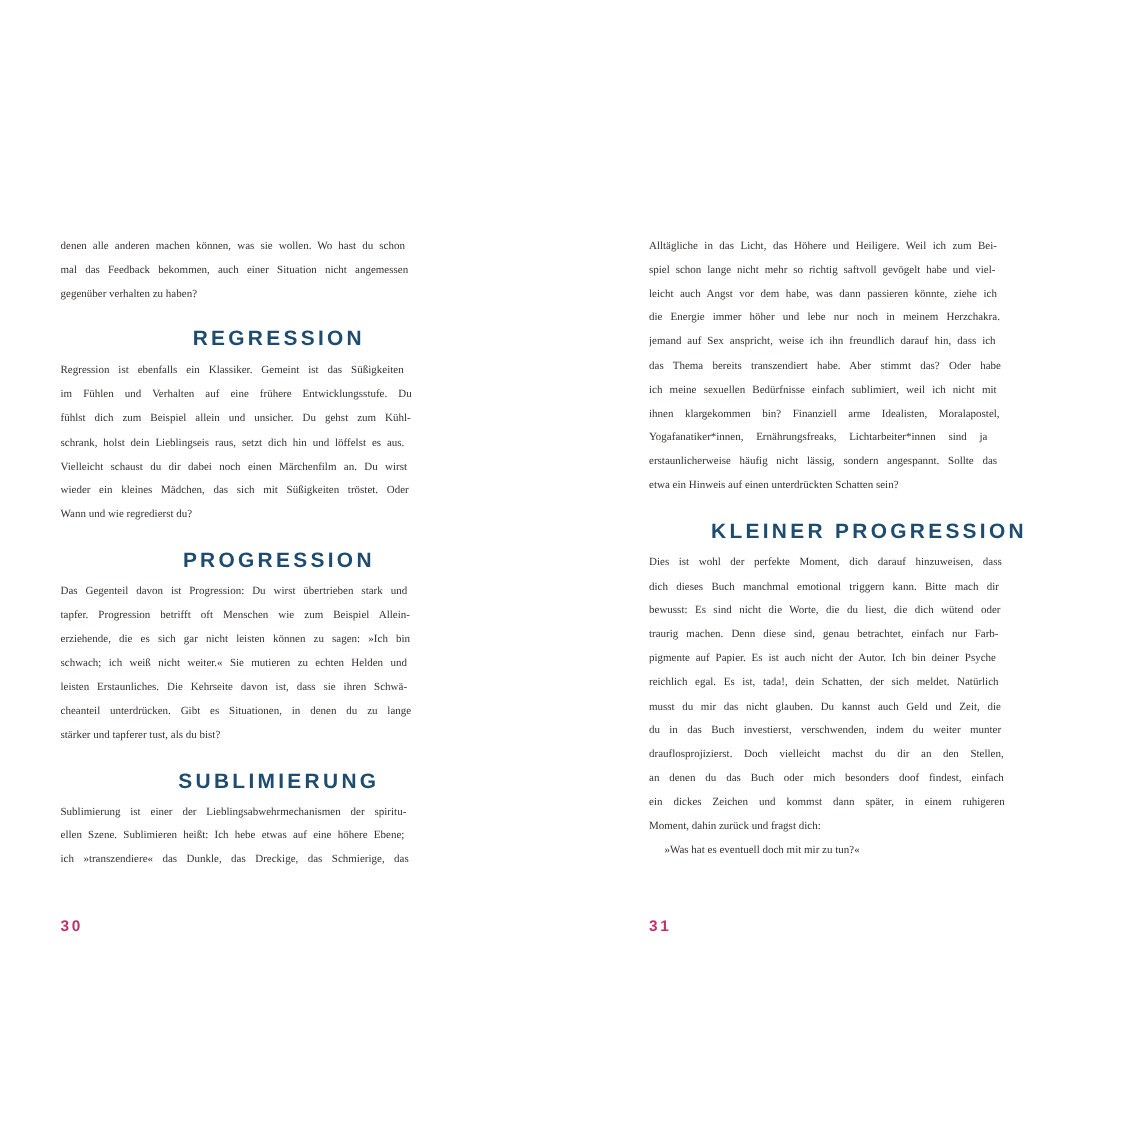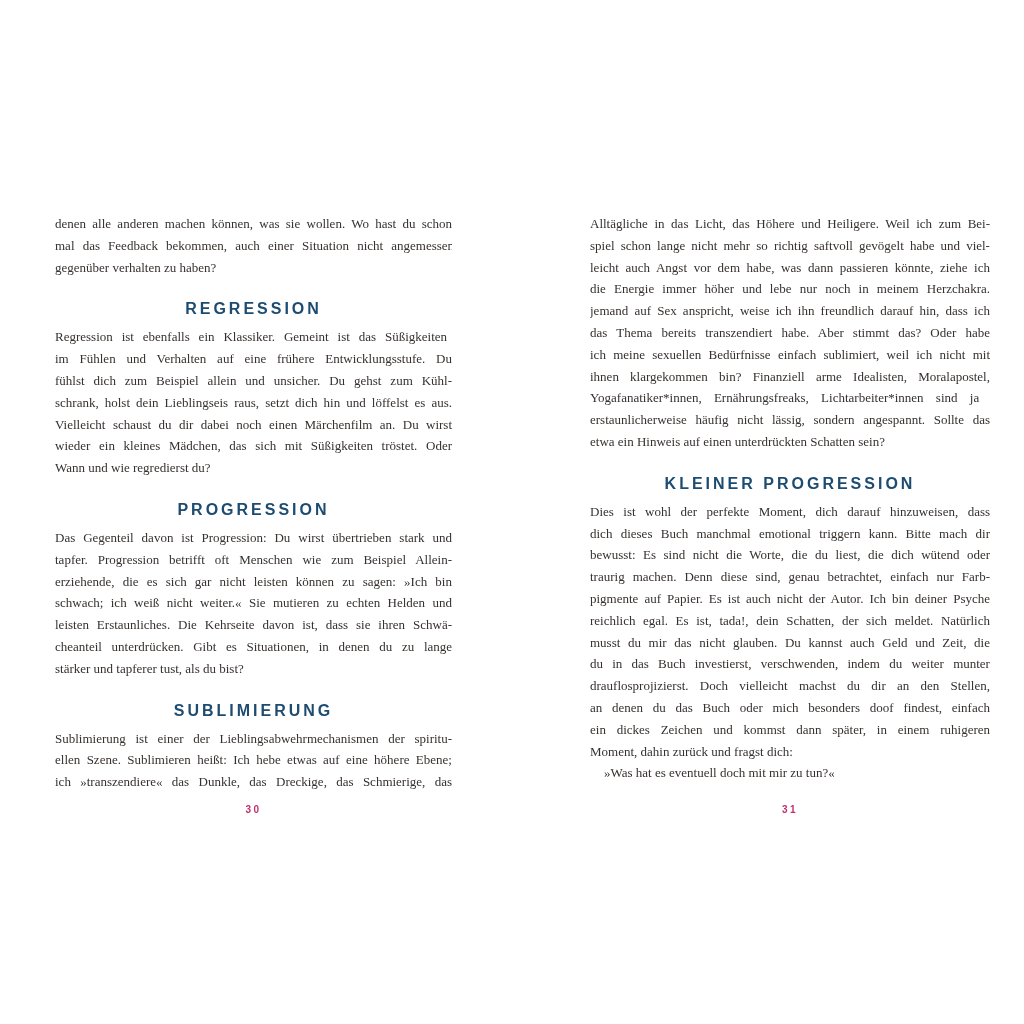--- a/index.html
+++ b/index.html
@@ -20,43 +20,43 @@
   }
   .spread{position:absolute;inset:0;background:var(--bg);}
   .column{position:absolute;top:213px;height:680px;}
   .column.left{left:55px;width:397px;}
   .column.right{left:590px;width:400px;}
   .blocks{width:100%;}
   .paragraph{width:100%;}
   .line{
     height:var(--line-h);
     line-height:var(--line-h);
-    font-size:13px;
+    font-size:10px;
     overflow:hidden;
     white-space:nowrap;
   }
   .line-text{display:inline-block;white-space:nowrap;}
   .line.indent .line-text{margin-left:14px;}
   .heading{
     font-family:"Liberation Sans","DejaVu Sans",sans-serif;
     font-weight:bold;
-    font-size:16px;
+    font-size:19px;
     letter-spacing:3px;
     color:var(--heading-color);
     text-align:center;
     line-height:22px;
     margin:20px 0 6px 0;
   }
   .page-number{
     position:absolute;
-    top:591px;left:0;width:100%;
-    text-align:center;
+    top:620px;left:0;width:100%;
+    text-align:left;
     font-family:"Liberation Sans","DejaVu Sans",sans-serif;
     font-weight:bold;
-    font-size:10px;
+    font-size:14px;
     letter-spacing:2.5px;
     color:var(--pagenum-color);
   }
 </style>
 </head>
 <body>
 
 <div class="spread">
   <section class="column left">
     <div class="blocks">

